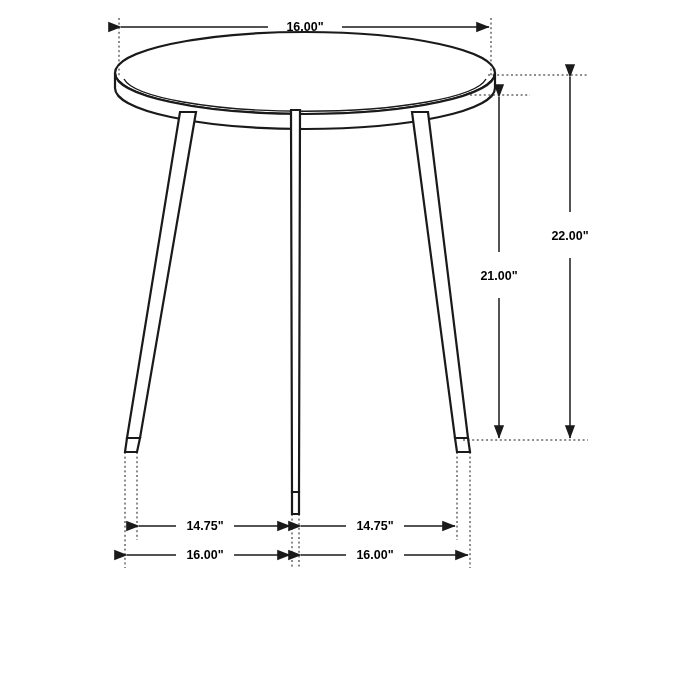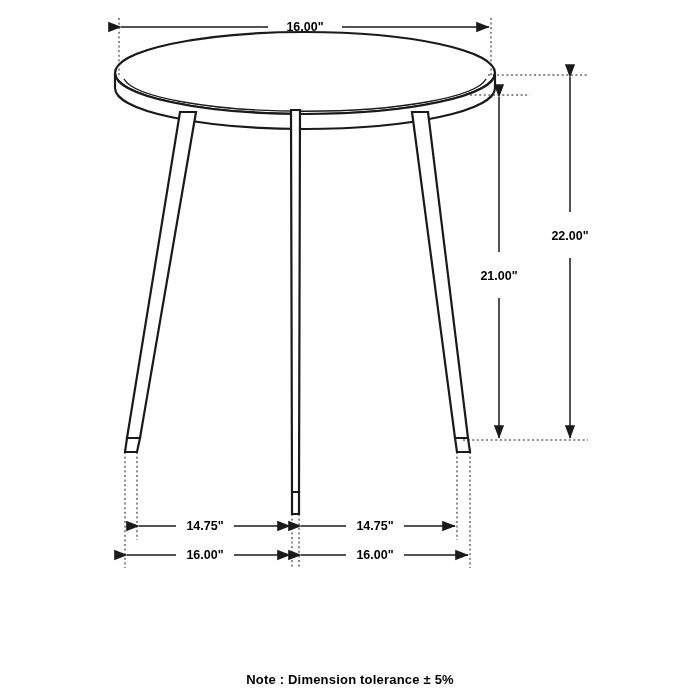--- a/index.html
+++ b/index.html
@@ -136,15 +136,14 @@
 
       <text x="375" y="530" text-anchor="middle">14.75"</text>
 
       <text x="205" y="559" text-anchor="middle">16.00"</text>
 
       <text x="375" y="559" text-anchor="middle">16.00"</text>
     </g>
 
   </svg>
 
-  <div class="note">Note : Dimension tolerance ± 5%</div>
 
 </div>
 
 </body></html>

